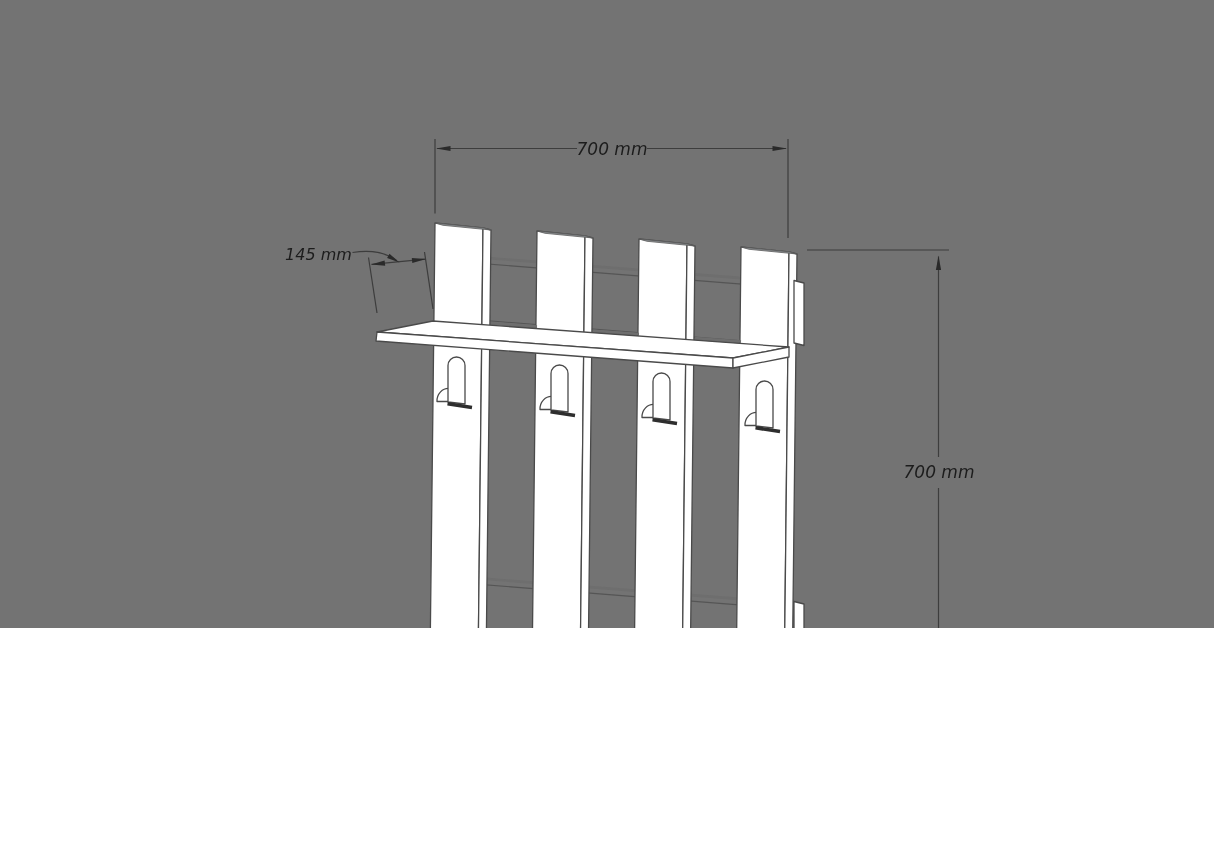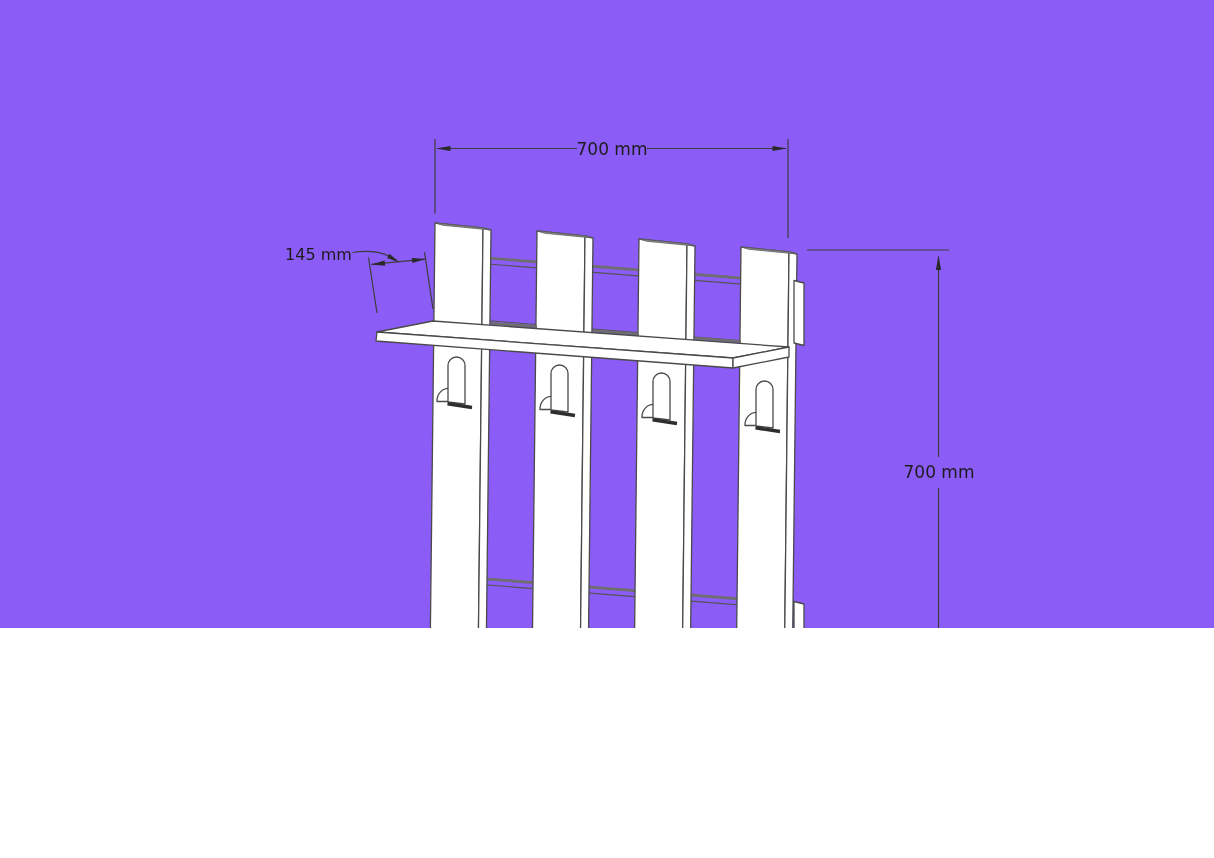--- a/index.html
+++ b/index.html
@@ -4,23 +4,24 @@
 <style>
   html, body {
     margin: 0;
     padding: 0;
     background: #ffffff;
   }
   .stage {
     position: relative;
     width: 1214px;
     height: 628px;
-    background: #8b5cf6;
+    background: #737373;
     overflow: hidden;
     font-family: "DejaVu Sans", "Liberation Sans", sans-serif;
+    font-style: italic;
   }
   svg { display: block; }
   .outline {
     fill: #ffffff;
     stroke: #4a4a4a;
     stroke-width: 1.3;
     stroke-linejoin: round;
   }
   .sliver {
     fill: #8f9396;

